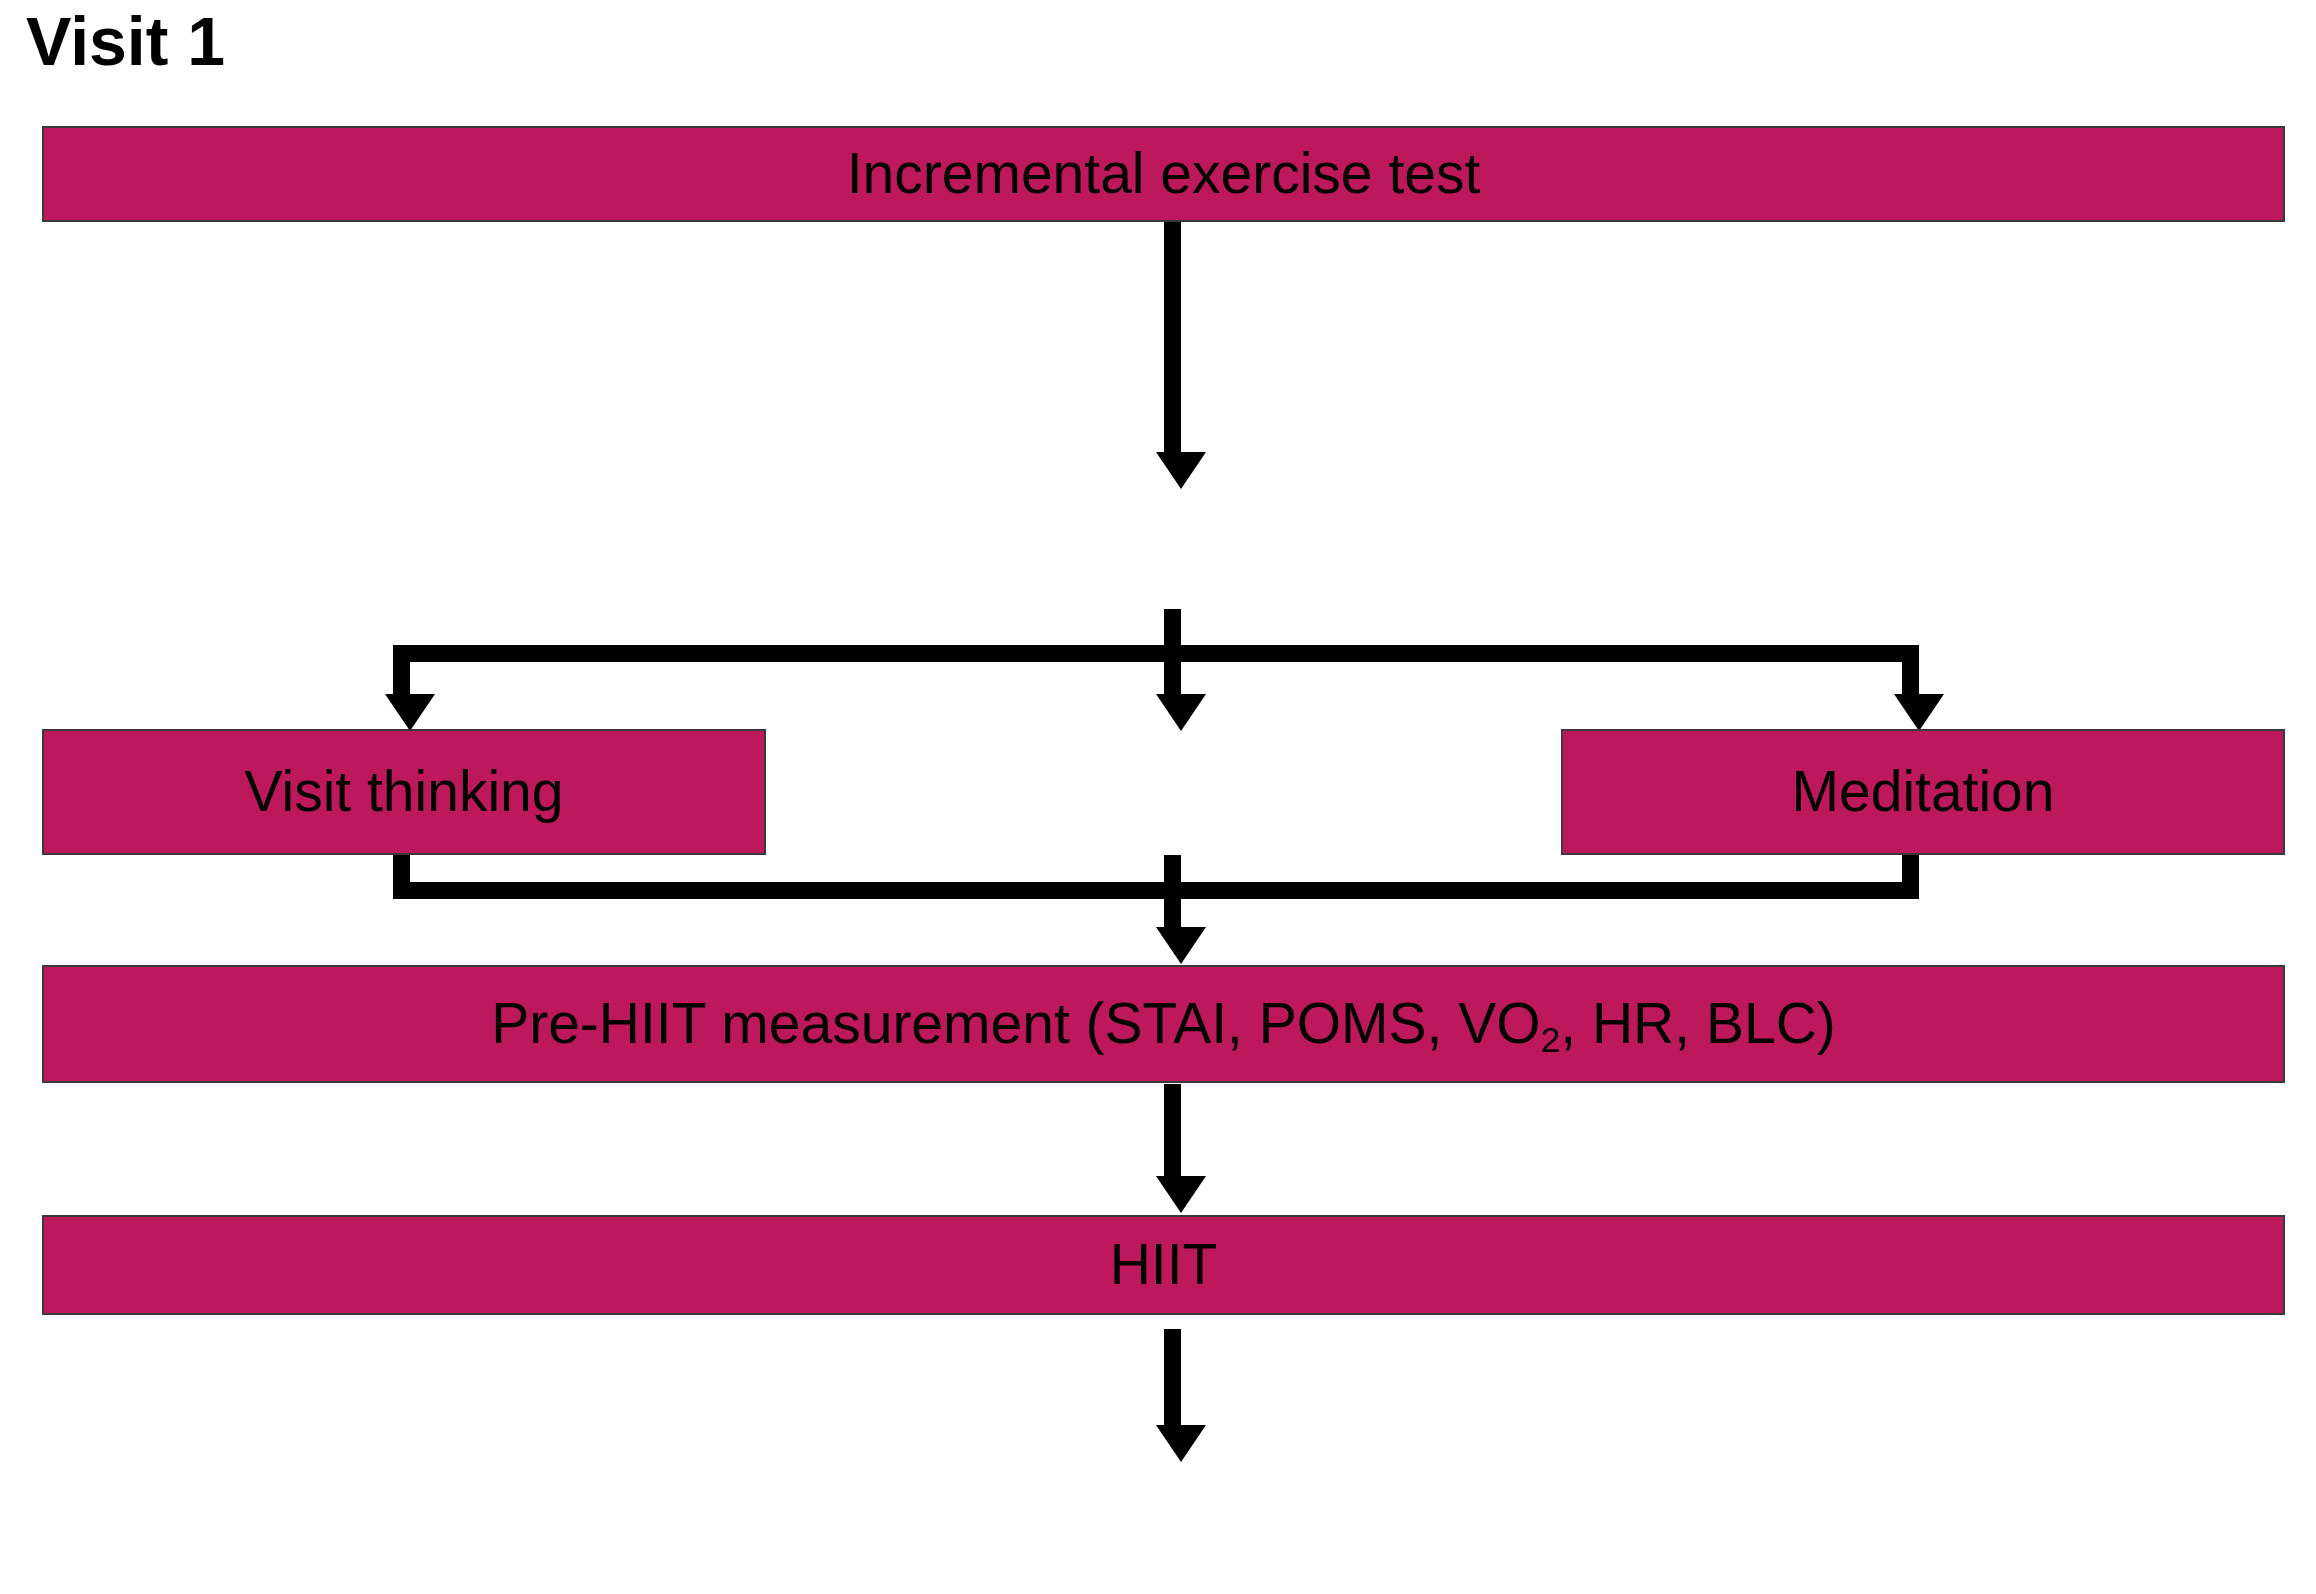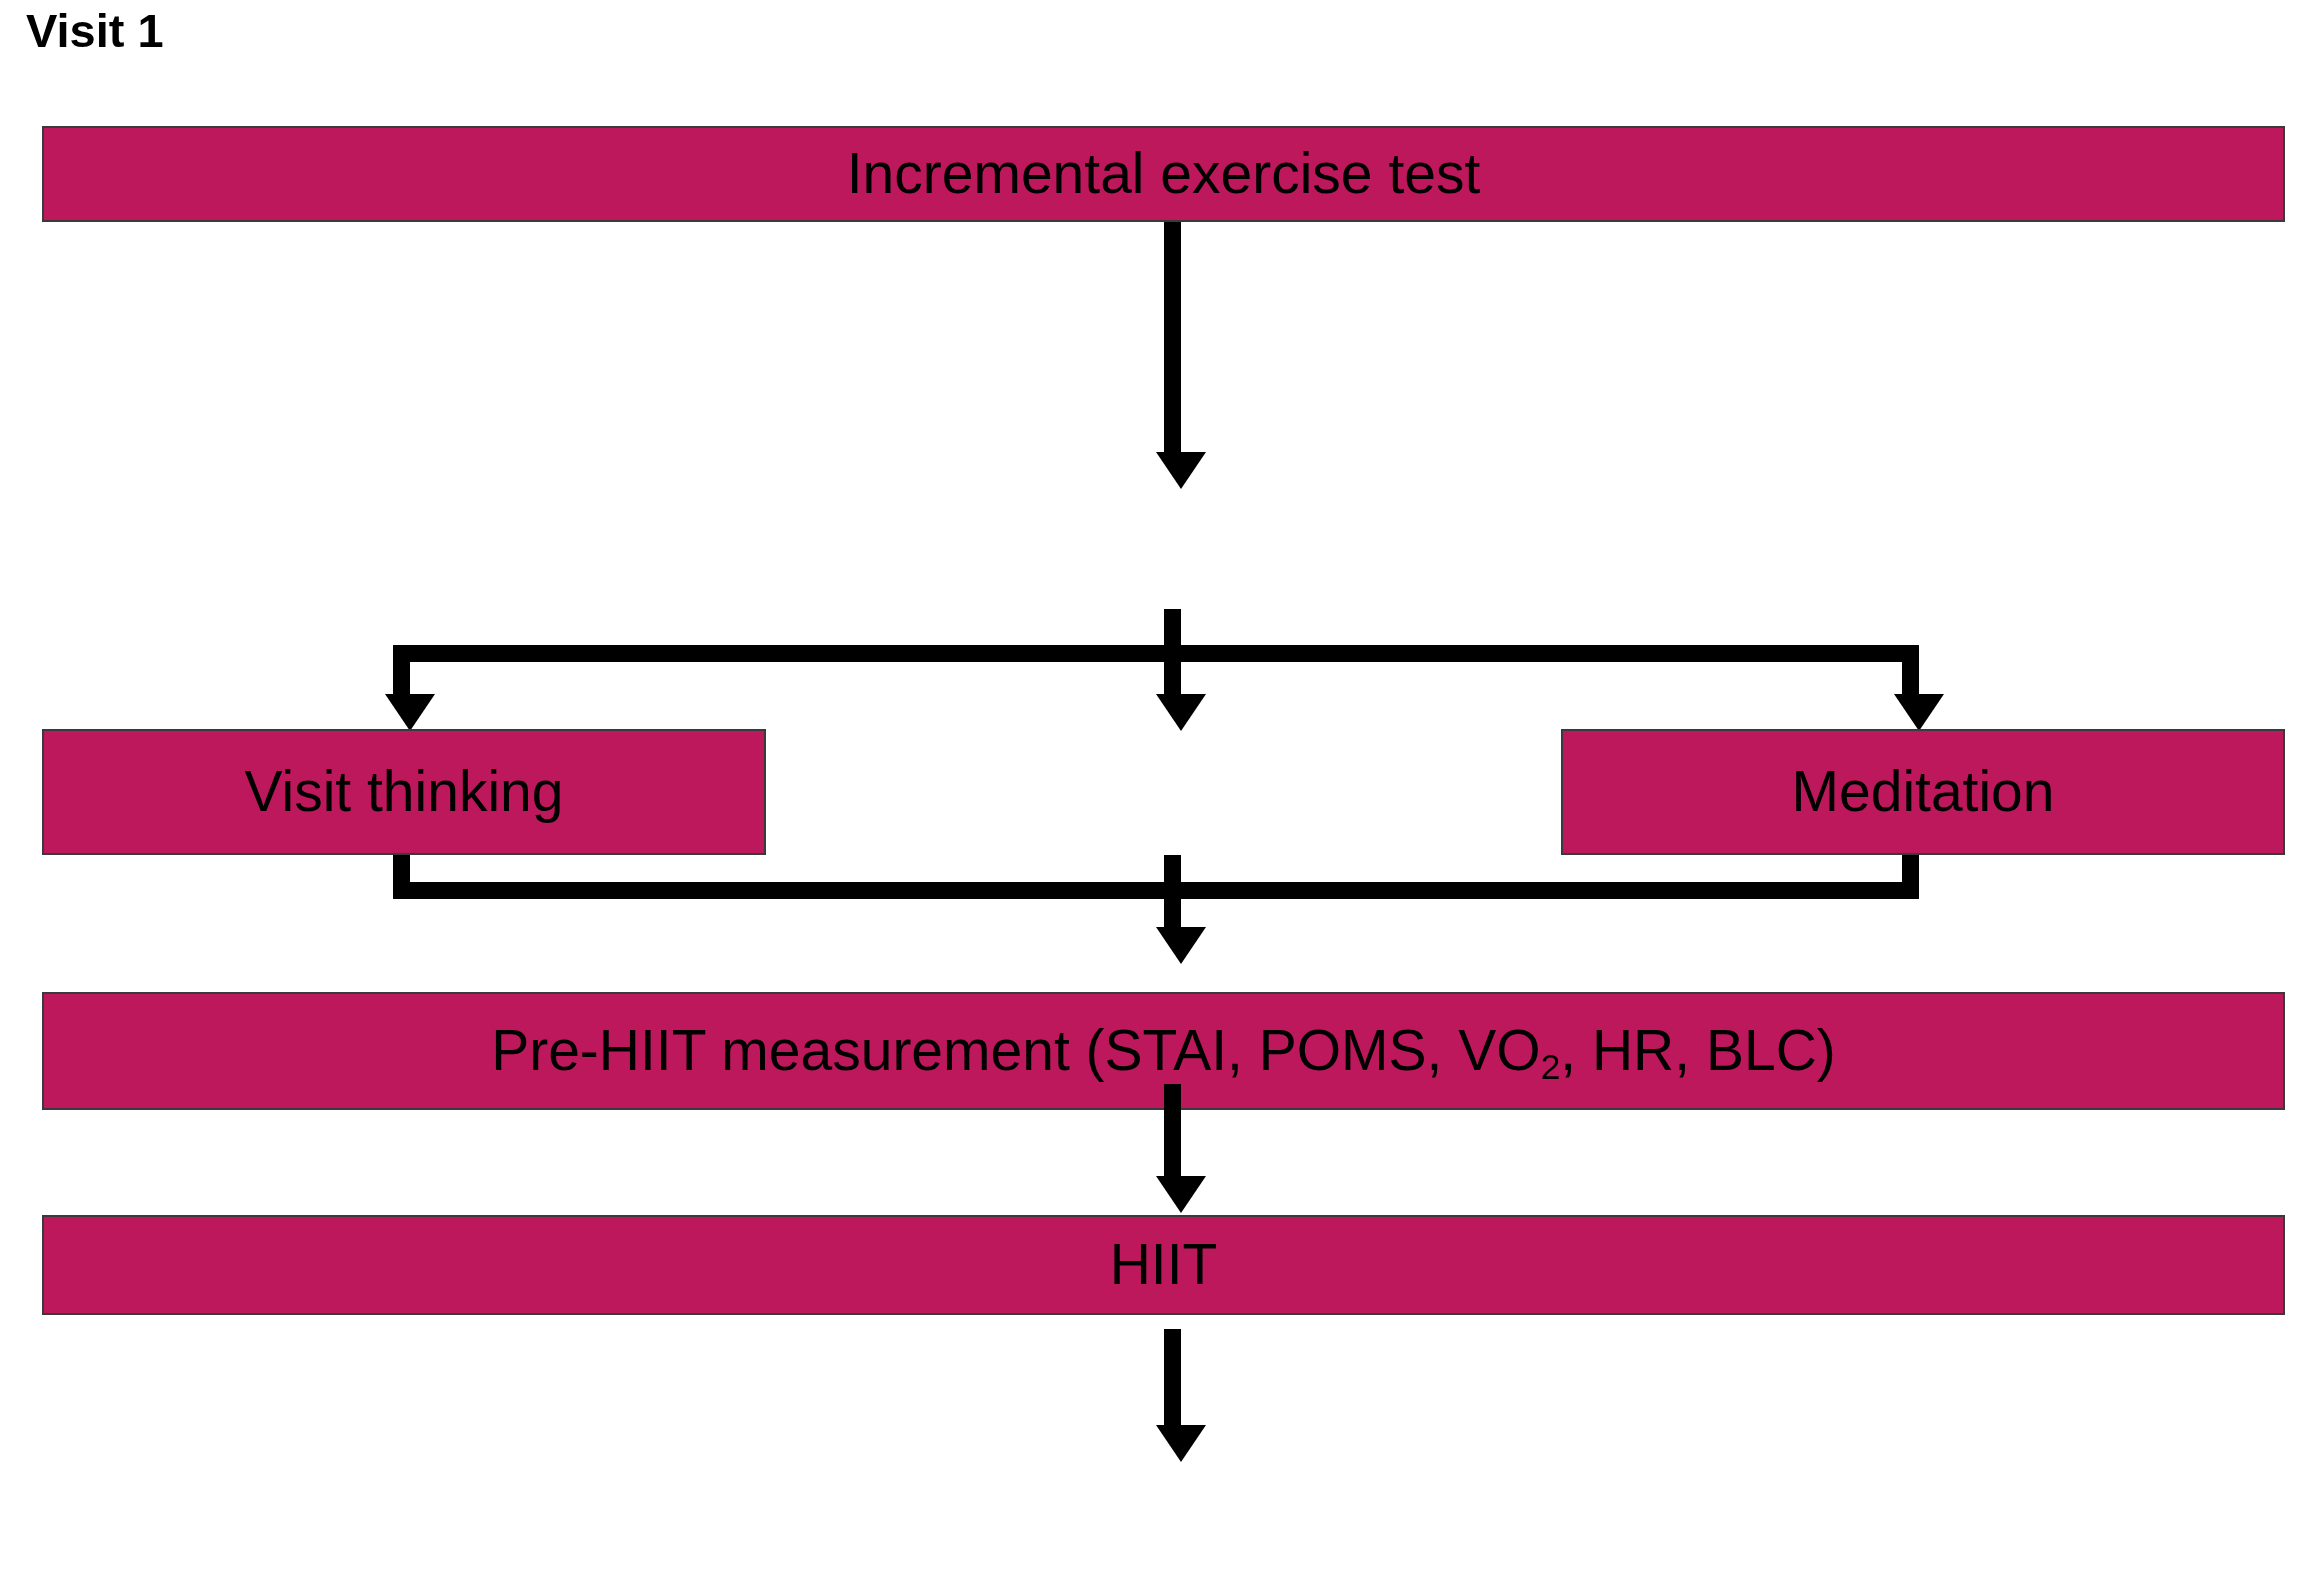--- a/index.html
+++ b/index.html
@@ -16,21 +16,21 @@
     width: 2317px;
     height: 1595px;
     background: #ffffff;
     overflow: hidden;
   }
 
   
   .section-header {
     position: absolute;
     font-weight: bold;
-    font-size: 47px;
+    font-size: 68px;
     line-height: 1;
     letter-spacing: 0px;
     white-space: nowrap;
     color: #000;
   }
   #hdr-visit1 { left: 26px; top: 7.4px; }
   #hdr-visits24 { left: 26px; top: 388px; }
 
   
   .box {
@@ -53,21 +53,21 @@
     vertical-align: baseline;
     position: relative;
     top: 0.24em;
   }
 
   #box-incremental   { left: 42px;  top: 126px;  width: 2243px; height: 96px; }
   #box-baseline      { left: 42px;  top: 491px;  width: 2243px; height: 118px; }
   #box-random        { left: 42px;  top: 729px;  width: 724px;  height: 126px; }
   #box-breathing     { left: 802px; top: 729px;  width: 724px;  height: 126px; }
   #box-meditation    { left: 1561px;top: 729px;  width: 724px;  height: 126px; }
-  #box-prehiit       { left: 42px;  top: 965px; width: 2243px; height: 118px; margin-top: 27px; }
+  #box-prehiit       { left: 42px;  top: 965px; width: 2243px; height: 118px; }
   #box-hiit          { left: 42px;  top: 1215px; width: 2243px; height: 100px; }
   #box-posthiit      { left: 42px;  top: 1464px; width: 2243px; height: 120px; }
 
   
   .vline {
     position: absolute;
     background: #000;
     width: 16.6px;
   }
   .hline {

